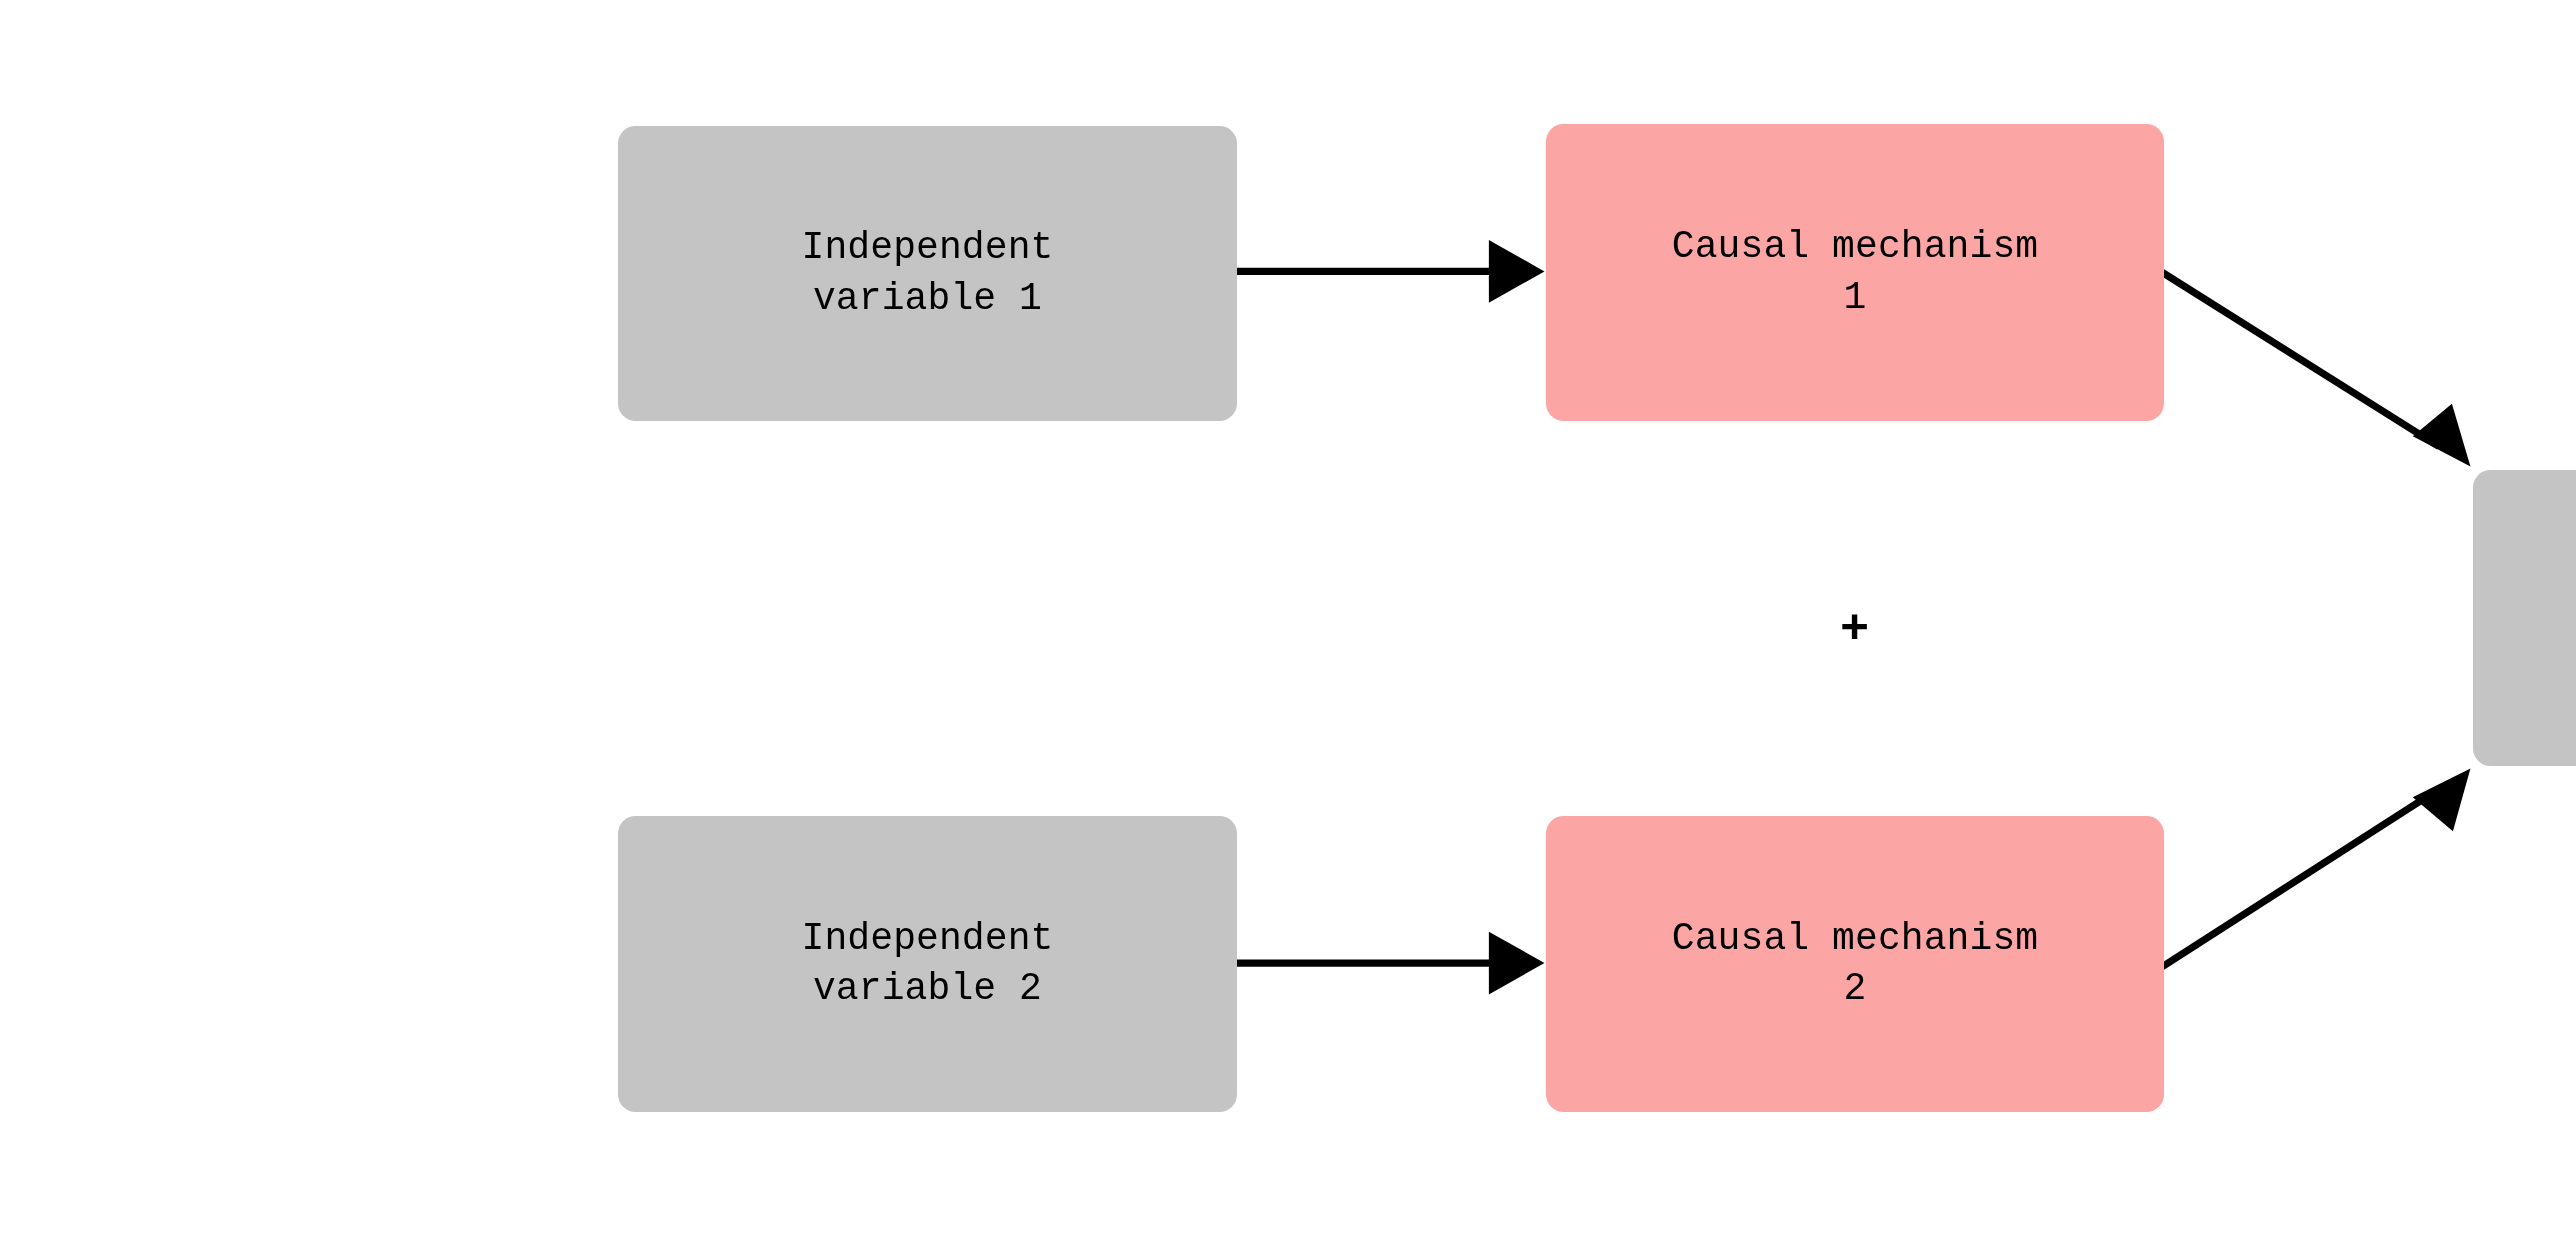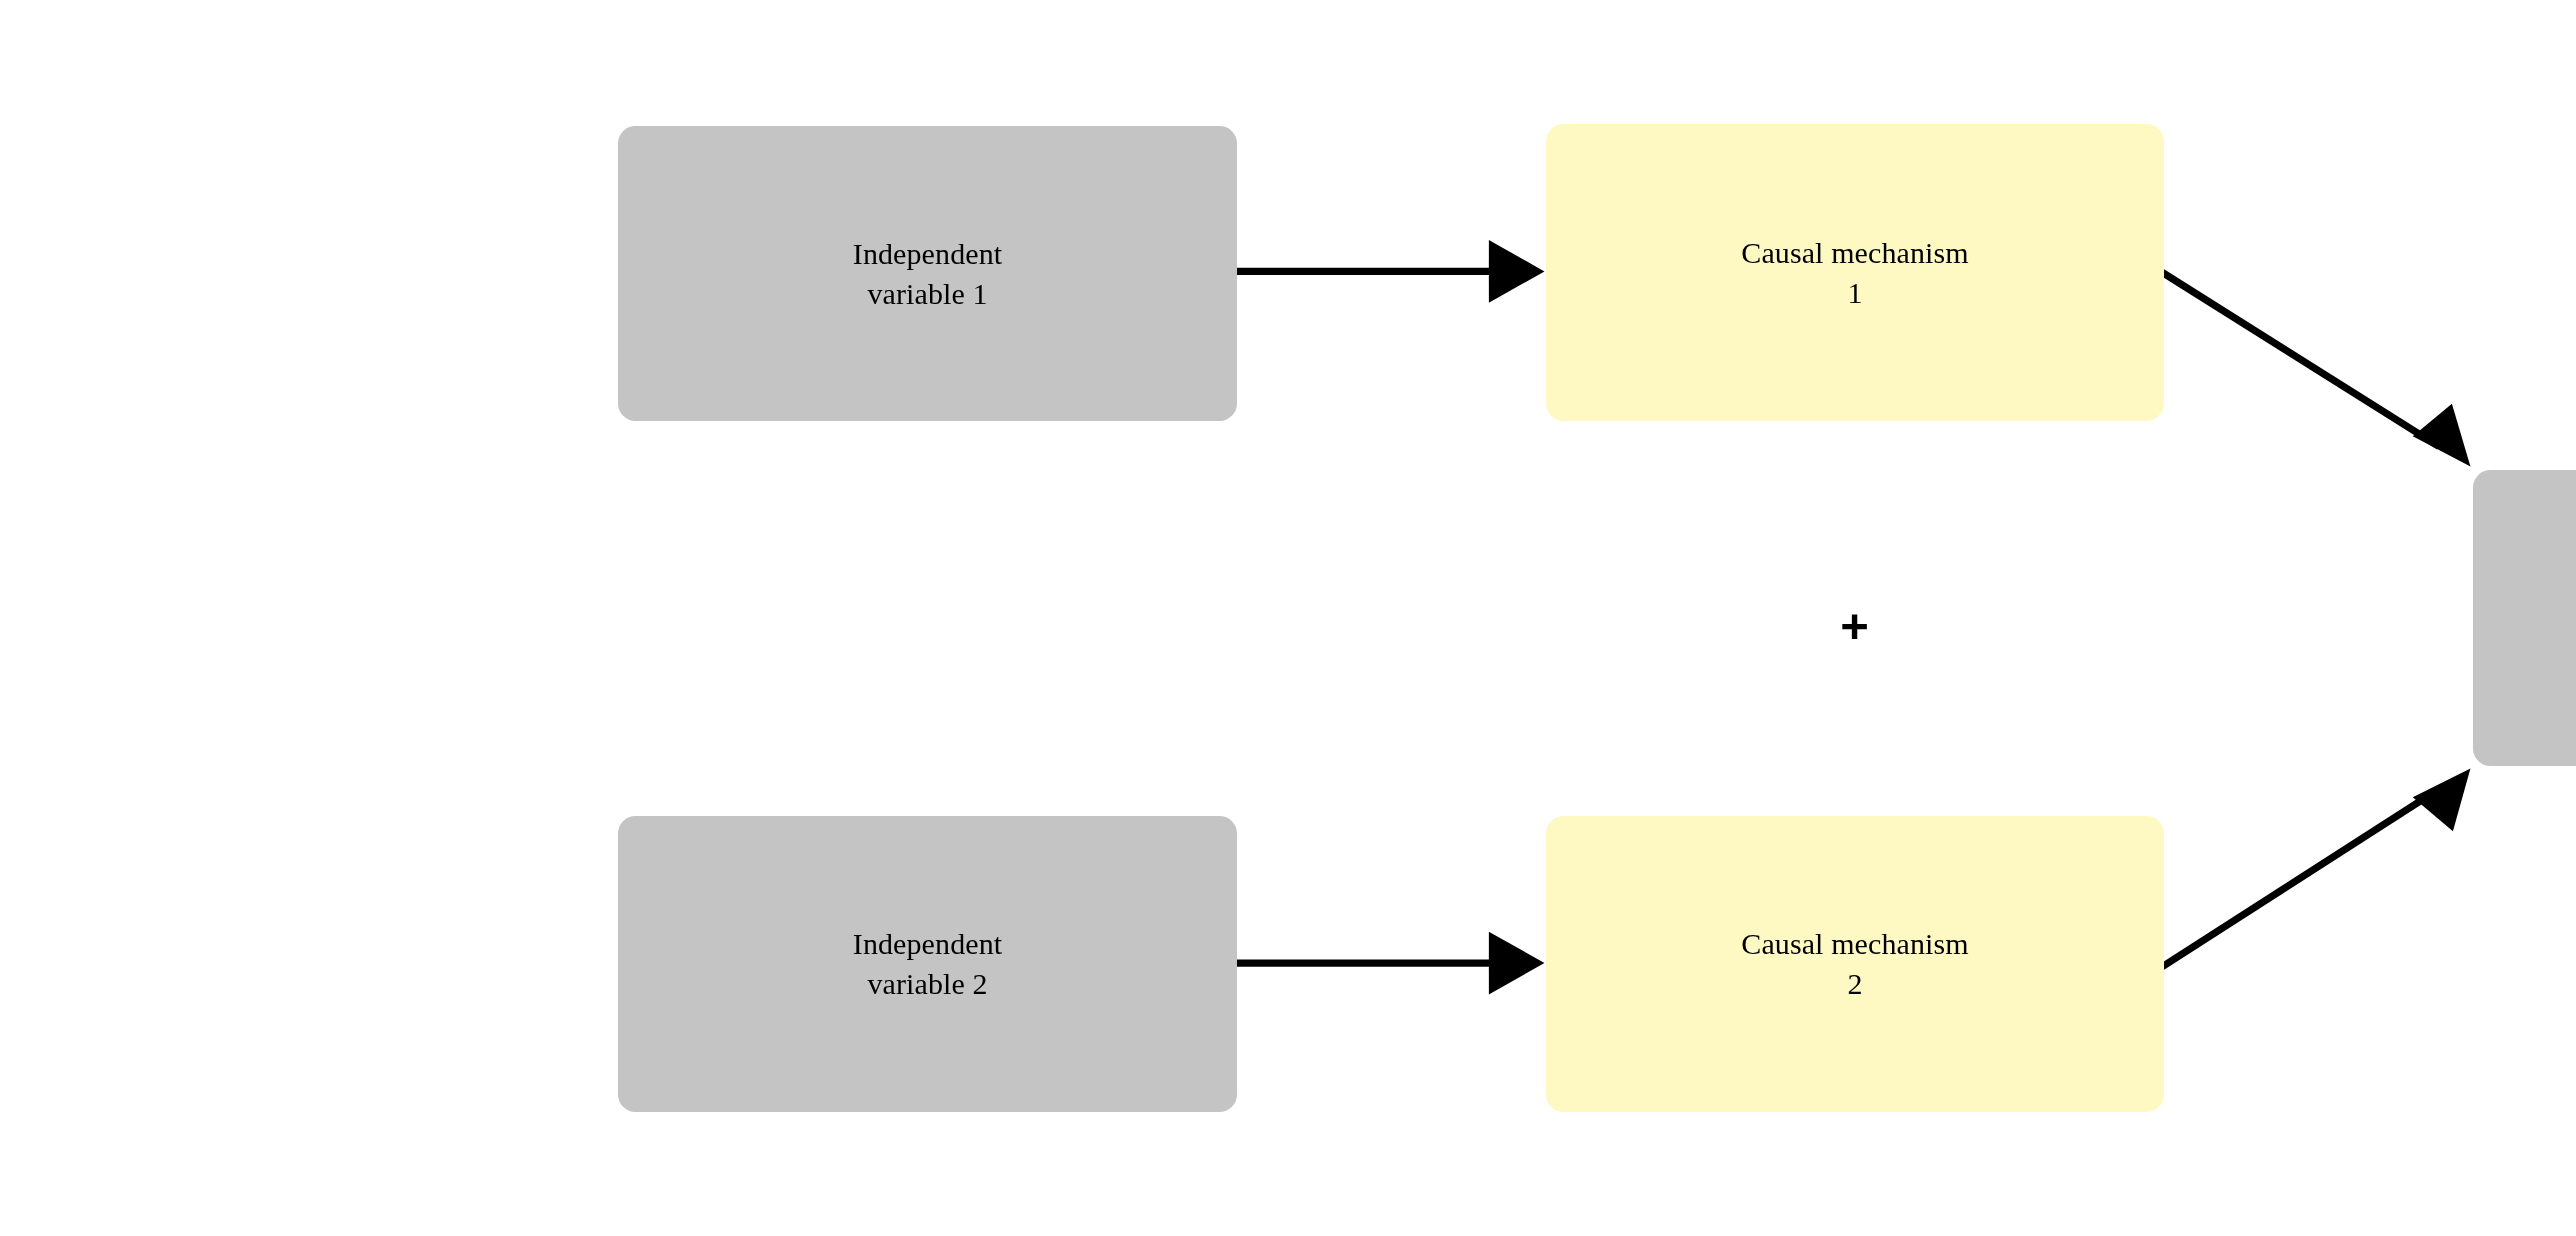--- a/index.html
+++ b/index.html
@@ -18,29 +18,29 @@
   }
   .node {
     position: absolute;
     box-sizing: border-box;
     border-radius: 17.5px;
     display: flex;
     align-items: center;
     justify-content: center;
     text-align: center;
     color: #000000;
-    font-family: Liberation Serif, serif;
-    font-size: 30px;
+    font-family: Liberation Mono, monospace;
+    font-size: 38px;
     line-height: 1.32;
     letter-spacing: 0.1px;
     white-space: pre-line;
     user-select: none;
   }
   .node-independent { background: #c4c4c4; }
-  .node-mechanism   { background: #fef9c3; }
+  .node-mechanism   { background: #fca5a5; }
   .node-dependent   { background: #c4c4c4; }
 
   
   #node-iv1 { left: 618px; top: 126px;  width: 619px; height: 295px; }
   
   #node-cm1 { left: 1546px; top: 124px;  width: 618px; height: 297px; }
   
   #node-dv  { left: 2473px; top: 470px;  width: 618px; height: 296px; }
   
   #node-iv2 { left: 618px; top: 816px; width: 619px; height: 296px; }

